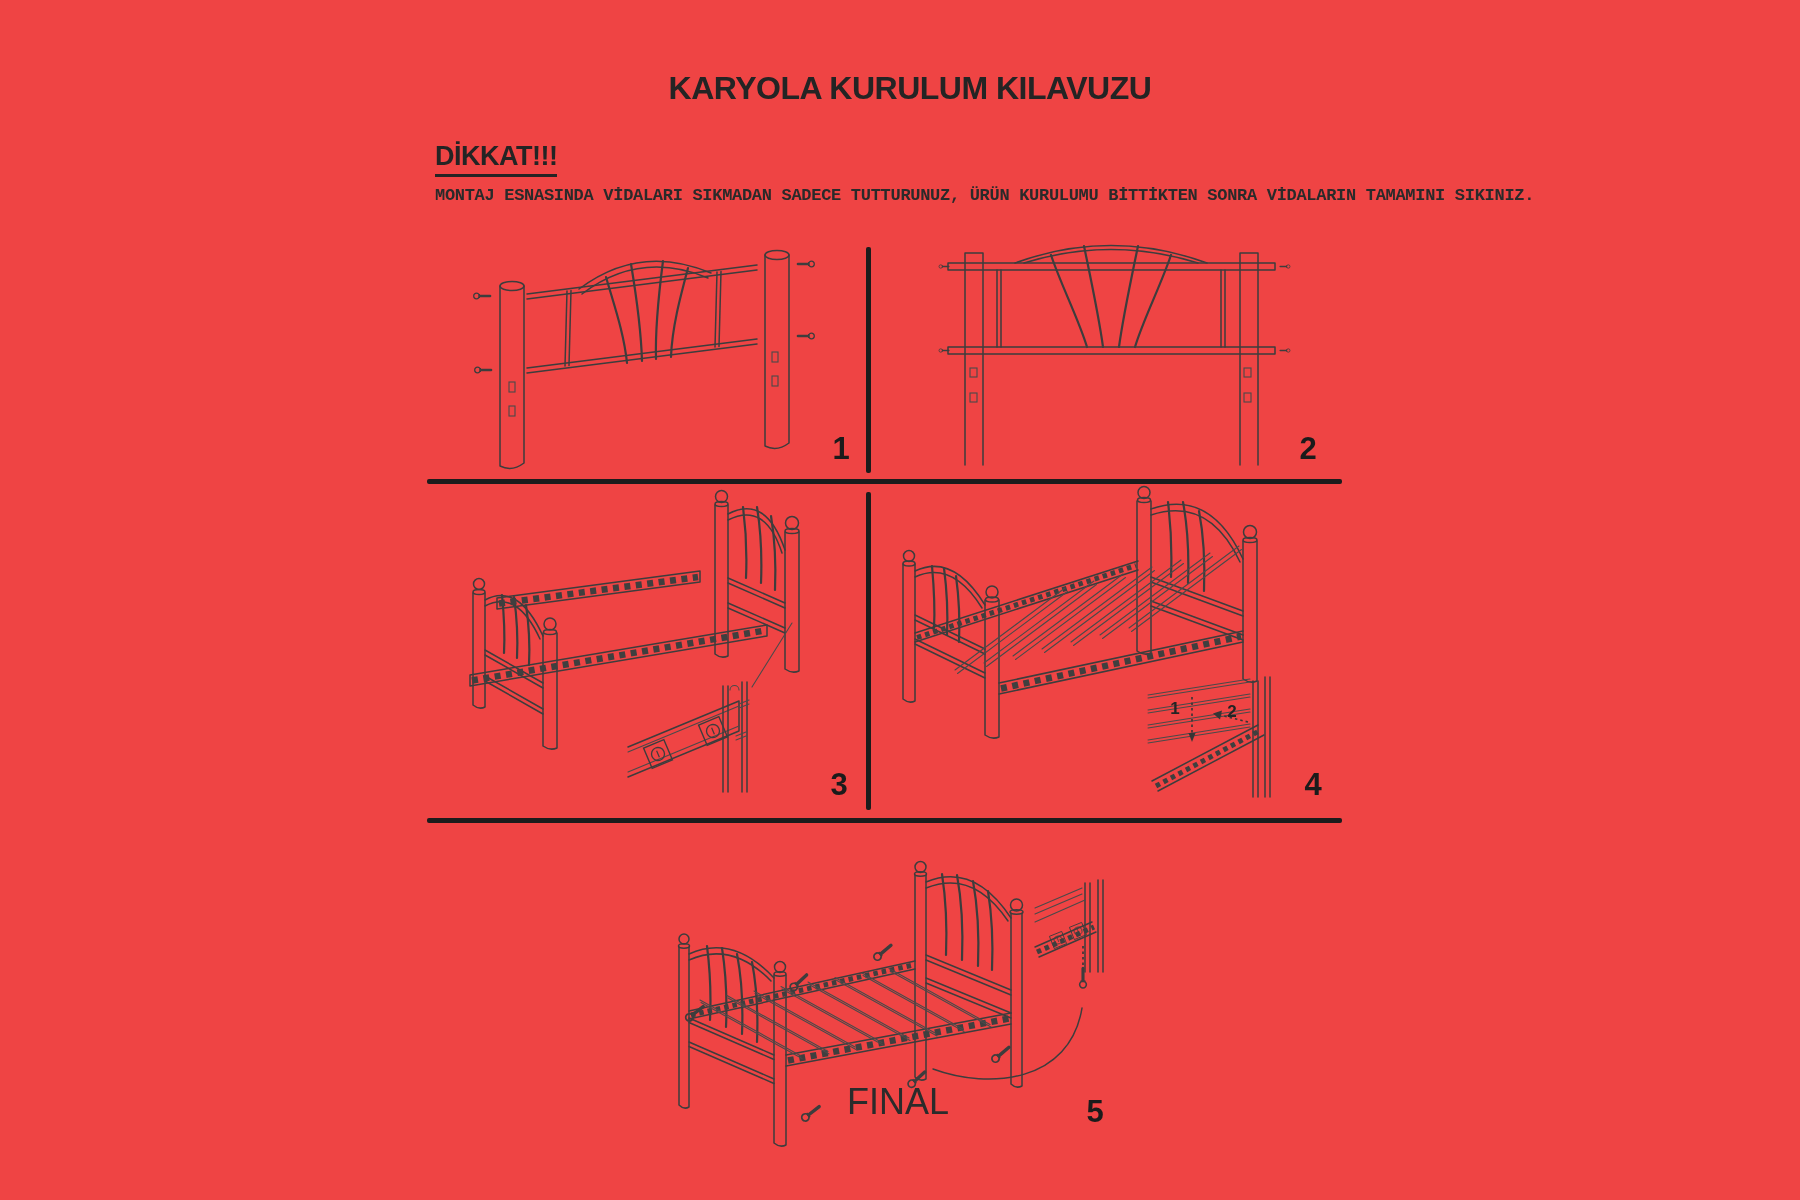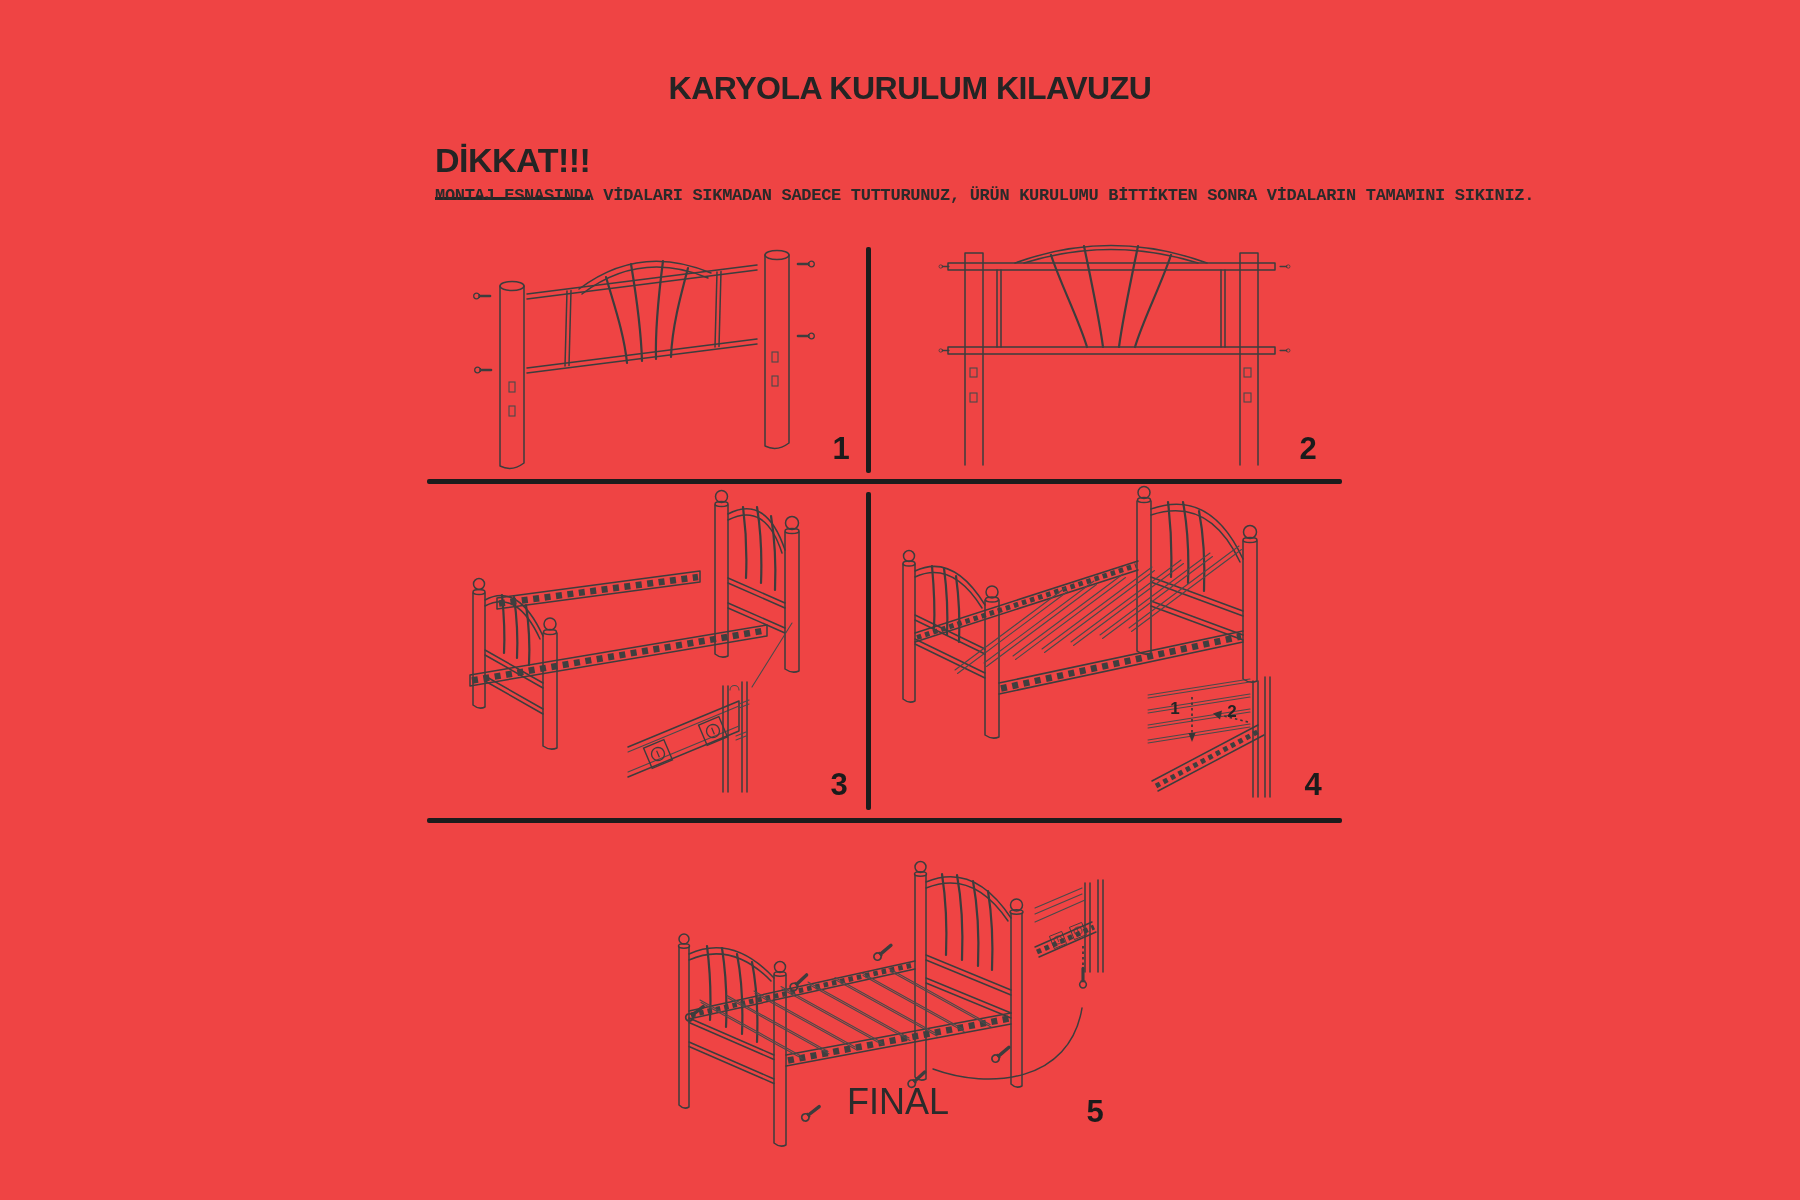--- a/index.html
+++ b/index.html
@@ -9,22 +9,22 @@
     font-family:"Liberation Sans", sans-serif;
     color:#1e1e1e;
   }
   .page-title {
     position:absolute; left:0; top:70px; width:1820px;
     text-align:center; font-size:32px; font-weight:700;
     letter-spacing:-0.5px; color:#242424;
   }
   .warn-head {
     position:absolute; left:435px; top:141px;
-    font-size:34px; font-weight:700; letter-spacing:-0.5px;
-    border-bottom:3px solid #242424; padding-bottom:17px; color:#242424;
+    font-size:27px; font-weight:700; letter-spacing:-0.5px;
+    border-bottom:3px solid #242424; padding-bottom:2px; color:#242424;
   }
   .warn-body {
     position:absolute; left:435px; top:186px;
     font-size:17px; font-weight:700; letter-spacing:-0.3px;
     white-space:nowrap; color:#2a2a2a;font-family:Liberation Mono, monospace;
   }
   .divider { position:absolute; background:#1c1c1c; border-radius:2px; }
   .div-v1 { left:866px; top:247px; width:5px;  height:226px; }
   .div-h1 { left:427px; top:479px; width:915px; height:5px;  }
   .div-v2 { left:866px; top:492px; width:5px;  height:318px; }

